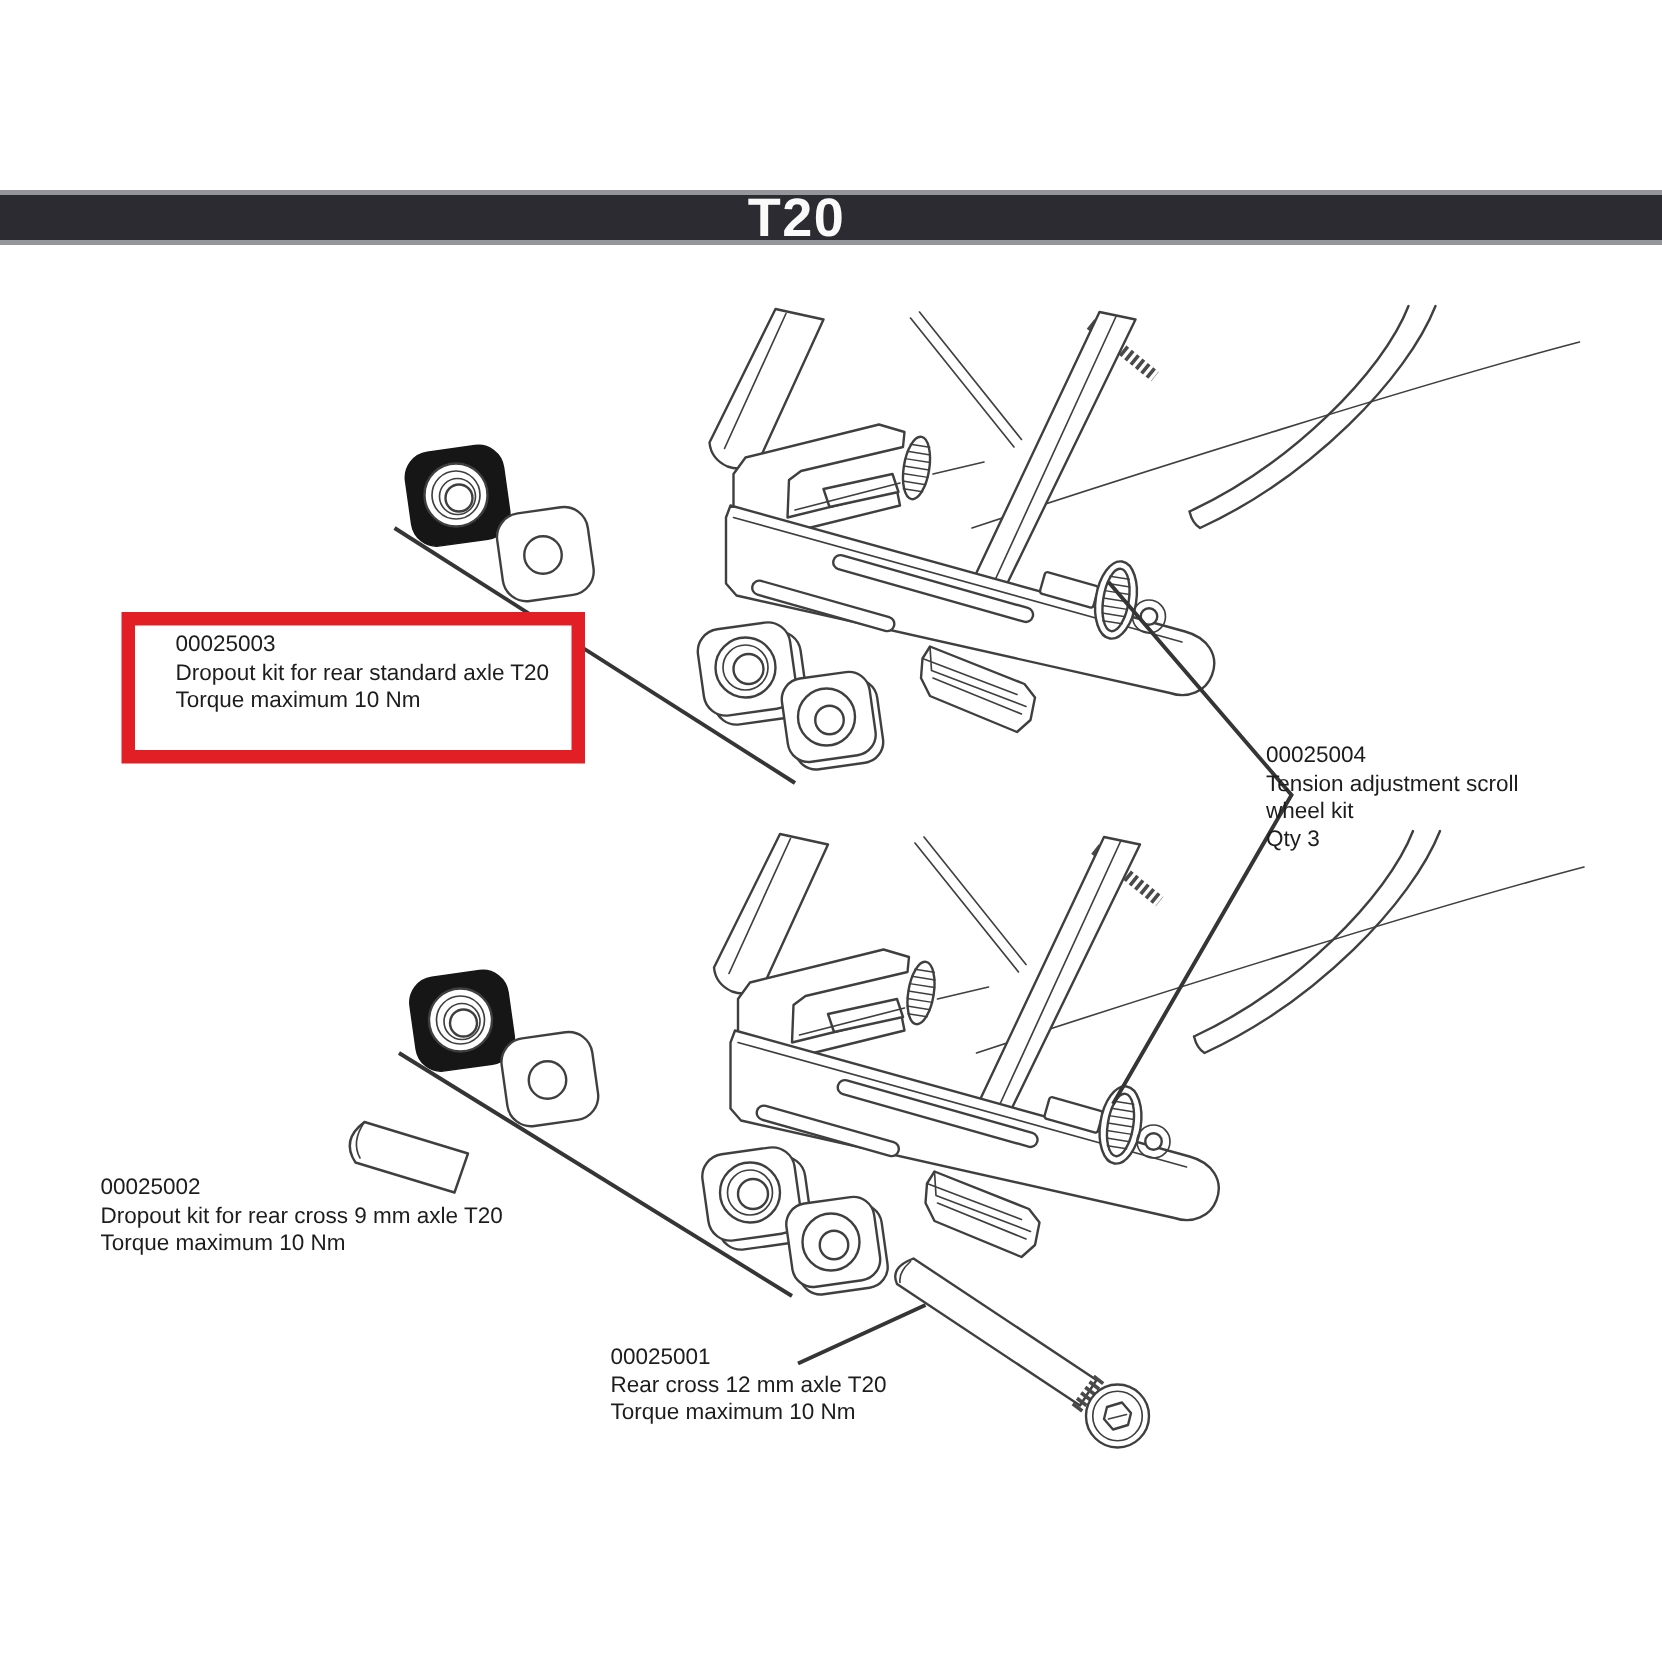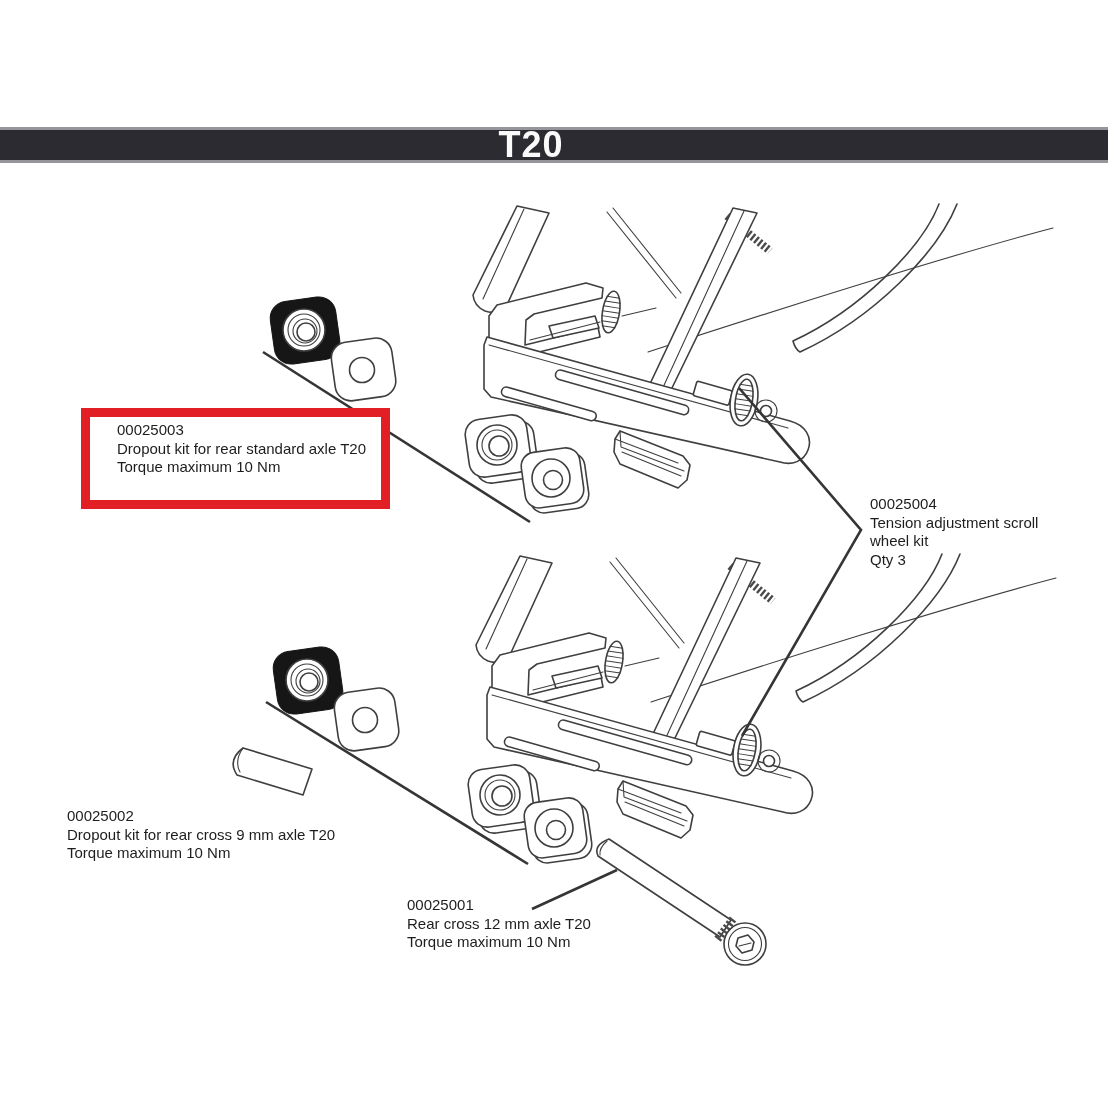--- a/index.html
+++ b/index.html
@@ -36,22 +36,22 @@
   .spring{fill:none;stroke:#4a4a4a;stroke-width:8;stroke-dasharray:2.4 2.2}
   .leader{fill:none;stroke:var(--leader);stroke-width:2.6;stroke-linejoin:miter}
   .highlight-box{
     position:absolute;left:81px;top:408px;width:309px;height:101px;
     border:9px solid var(--accent);background:#fff;
   }
   .lbl{
     position:absolute;font-size:15px;line-height:18.5px;white-space:nowrap;color:var(--text);
   }
   .lbl-25003{left:117px;top:421px;z-index:3}
-  .lbl-25004{left:870px;top:495px}
-  .lbl-25002{left:67px;top:807px}
+  .lbl-25004{left:844px;top:495px}
+  .lbl-25002{left:67px;top:783px}
   .lbl-25001{left:407px;top:896px}
 </style>
 </head>
 <body>
 
 <div class="page">
 
   <div class="header-bar">
     <div class="header-title">T20</div>
   </div>

